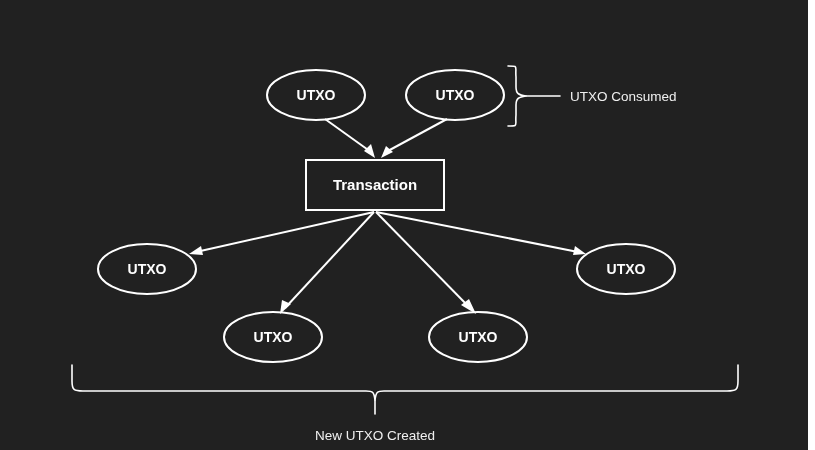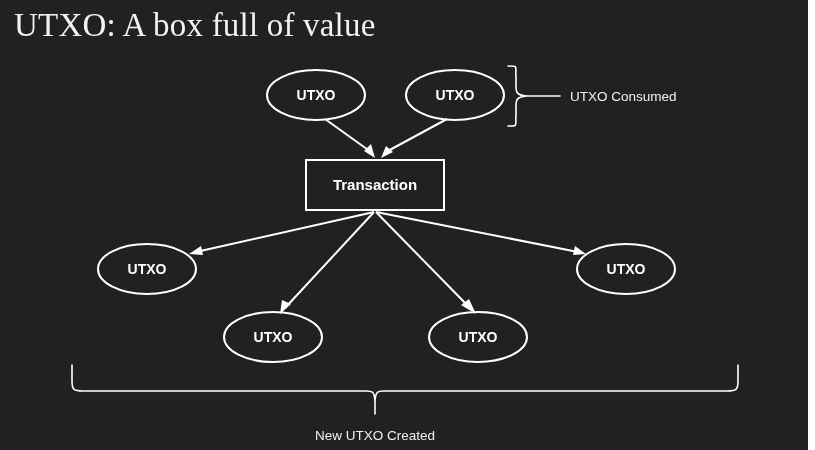--- a/index.html
+++ b/index.html
@@ -85,21 +85,20 @@
   .arrow-head {
     fill: #ffffff;
     stroke: none;
   }
 </style>
 </head>
 <body>
 
 <div id="slide">
 
-  <div id="slide-title">UTXO: A box full of value</div>
 
   <svg id="diagram" viewBox="0 0 808 450">
 
     <g>
       <line class="edge-line" x1="325" y1="119" x2="371" y2="152"></line>
       <polygon class="arrow-head" points="375,158 364,151 371,144"></polygon>
     </g>
     <g>
       <line class="edge-line" x1="447" y1="119" x2="386" y2="152"></line>
       <polygon class="arrow-head" points="381,158 386,146 393,152"></polygon>

